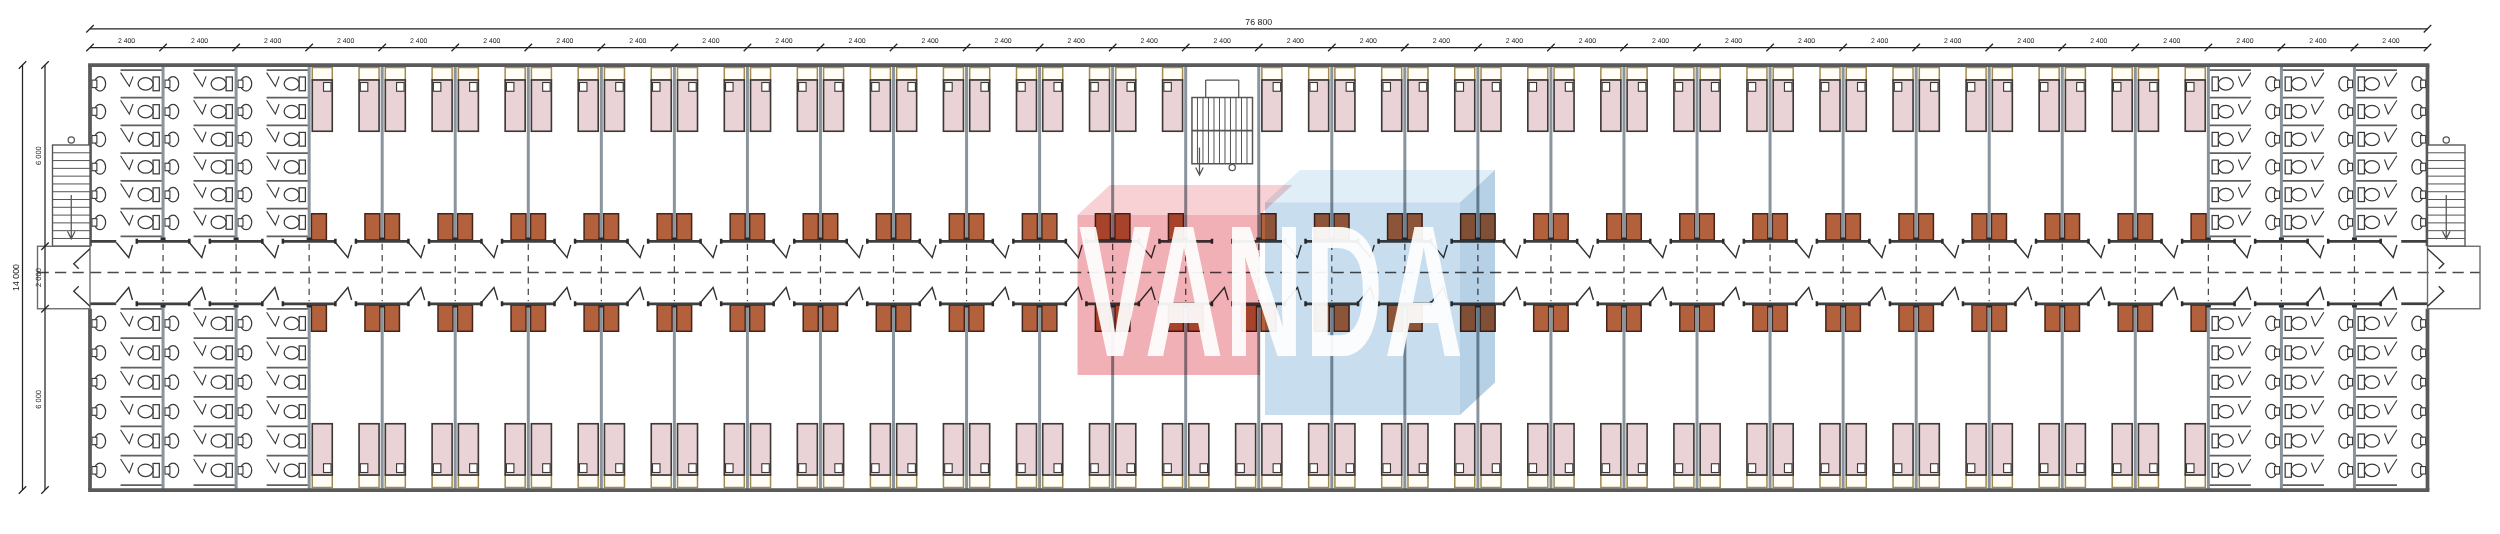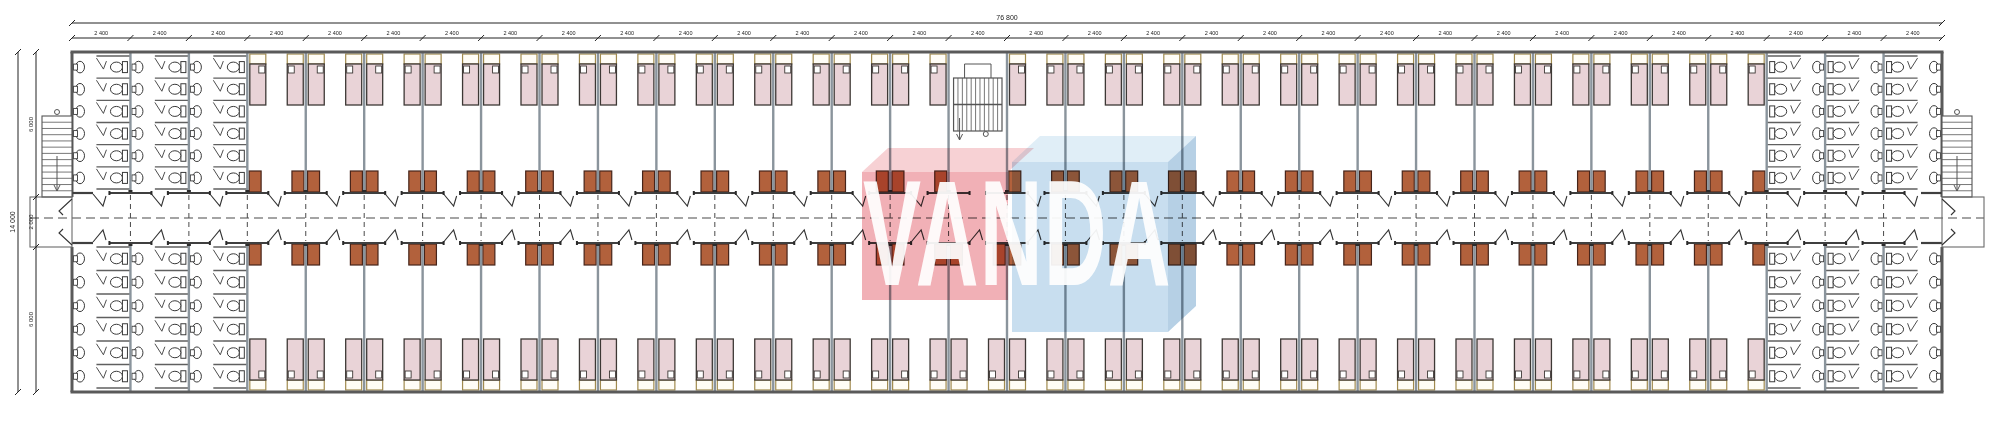--- a/index.html
+++ b/index.html
@@ -1,17 +1,17 @@
 <!DOCTYPE html>
 <html><head>
 <meta charset="utf-8">
 <style>
   html,body{margin:0;padding:0;background:#fff;}
   .canvas{position:relative;width:2000px;height:427px;background:#ffffff;overflow:hidden;
-          font-family:"Liberation Sans",sans-serif;}
+          font-family:"Liberation Sans",sans-serif;border-radius:17px;}
   #plan{position:absolute;left:0;top:0;}
   .wm-text{position:absolute;left:758px;top:158px;width:500px;text-align:center;
            font-size:150px;font-weight:bold;line-height:1;color:#ffffff;opacity:.93;
            letter-spacing:2px;transform:scaleX(.58);transform-origin:center;
            font-family:"Liberation Sans",sans-serif;pointer-events:none;}
 </style>
 </head>
 <body>
 
 <div class="canvas">

